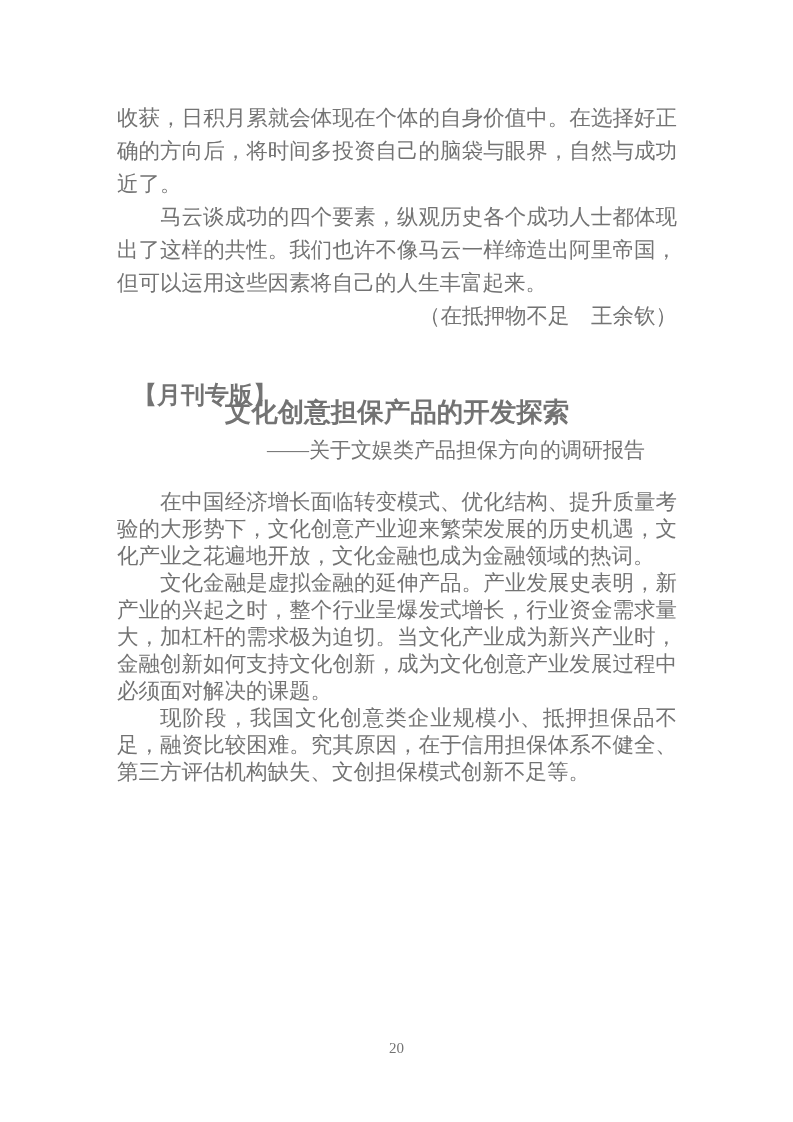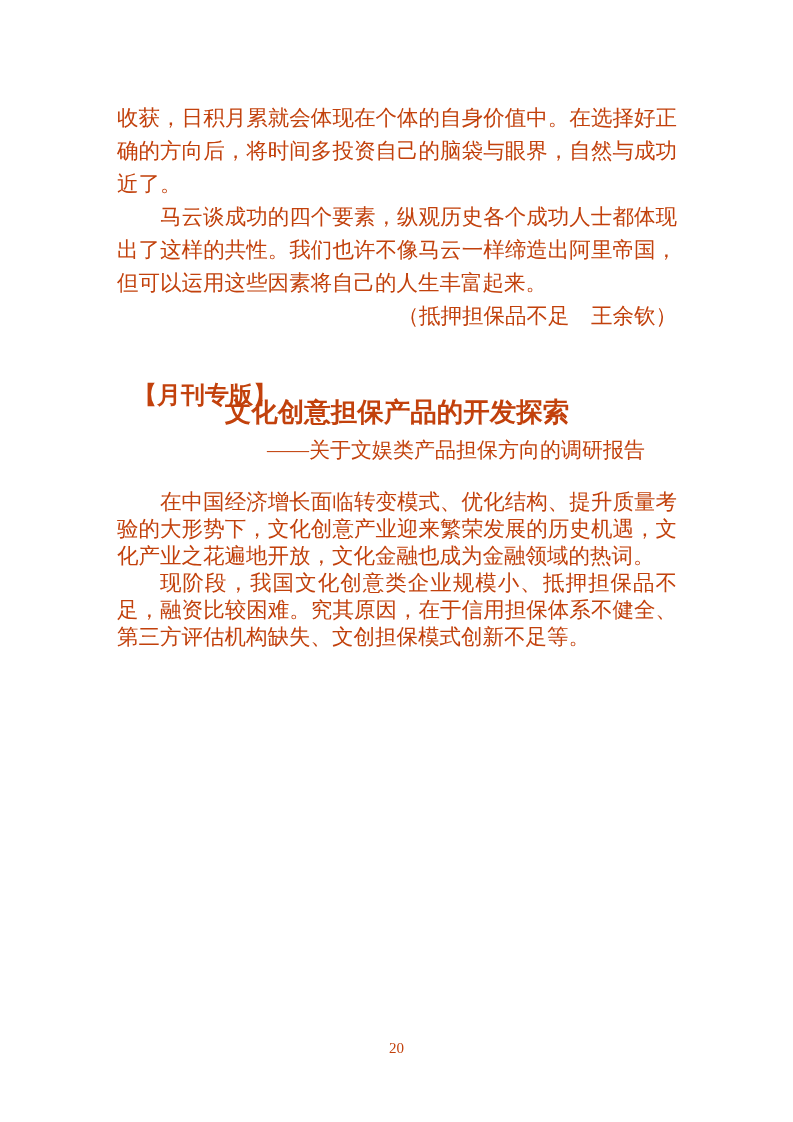--- a/index.html
+++ b/index.html
@@ -7,21 +7,21 @@
     padding: 0;
     background: #ffffff;
   }
   .page {
     position: relative;
     width: 793px;
     height: 1122px;
     background: #ffffff;
     overflow: hidden;
     font-family: "Liberation Serif", "DejaVu Serif", serif;
-    color: #c2410c;
+    color: #737373;
   }
   .content-col {
     position: absolute;
     left: 117px;
     width: 560px;
   }
   
   .intro {
     top: 102px;
     font-size: 21.5px;
@@ -87,29 +87,30 @@
   }
 </style>
 </head>
 <body>
 
 <div class="page">
 
   <div class="content-col intro">
     <p>收获，日积月累就会体现在个体的自身价值中。在选择好正确的方向后，将时间多投资自己的脑袋与眼界，自然与成功近了。</p>
     <p class="indented">马云谈成功的四个要素，纵观历史各个成功人士都体现出了这样的共性。我们也许不像马云一样缔造出阿里帝国，但可以运用这些因素将自己的人生丰富起来。</p>
-    <p class="signature">（抵押担保品不足　王余钦）</p>
+    <p class="signature">（在抵押物不足　王余钦）</p>
   </div>
 
   <p class="content-col section-tag">【月刊专版】</p>
 
   <h1 class="content-col section-title">文化创意担保产品的开发探索</h1>
 
   <p class="content-col section-subtitle">——关于文娱类产品担保方向的调研报告</p>
 
   <div class="content-col article">
     <p>在中国经济增长面临转变模式、优化结构、提升质量考验的大形势下，文化创意产业迎来繁荣发展的历史机遇，文化产业之花遍地开放，文化金融也成为金融领域的热词。</p>
+    <p>文化金融是虚拟金融的延伸产品。产业发展史表明，新产业的兴起之时，整个行业呈爆发式增长，行业资金需求量大，加杠杆的需求极为迫切。当文化产业成为新兴产业时，金融创新如何支持文化创新，成为文化创意产业发展过程中必须面对解决的课题。</p>
     <p>现阶段，我国文化创意类企业规模小、抵押担保品不足，融资比较困难。究其原因，在于信用担保体系不健全、第三方评估机构缺失、文创担保模式创新不足等。</p>
   </div>
 
   <div class="page-number">20</div>
 
 </div>
 
 </body></html>

